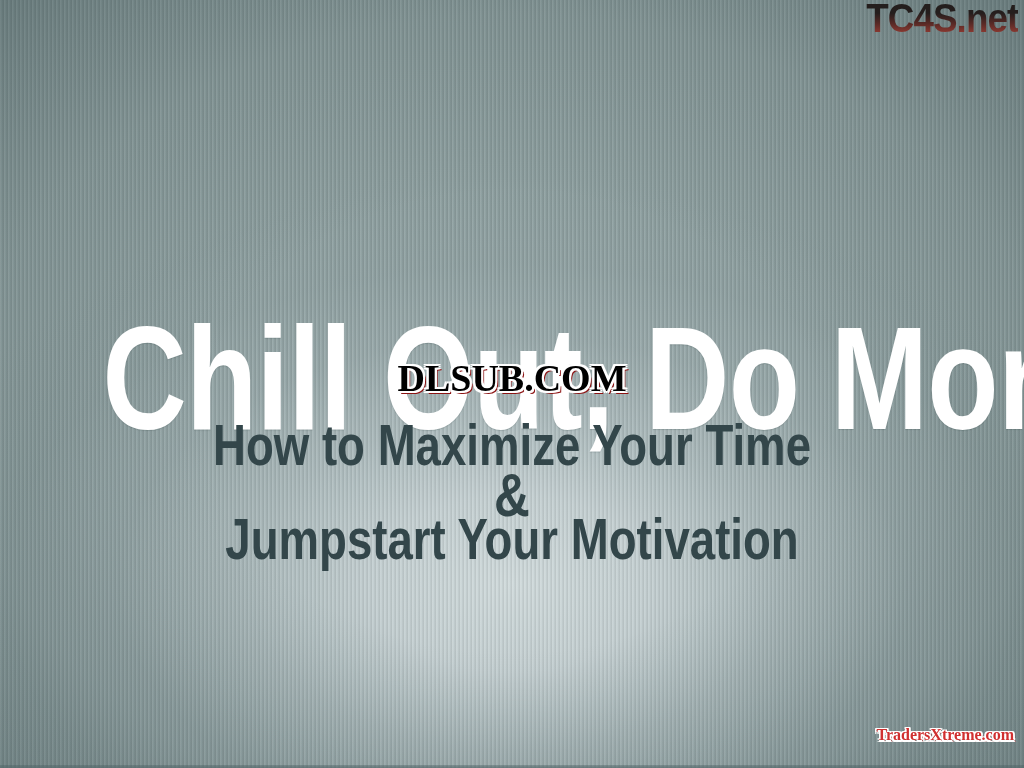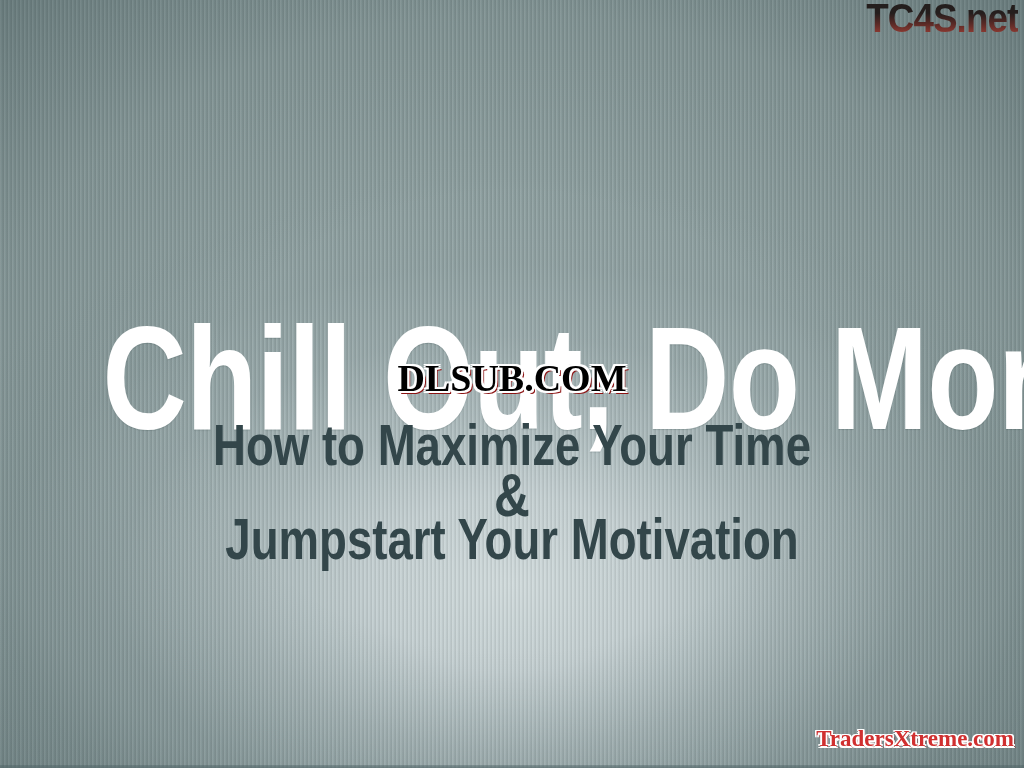--- a/index.html
+++ b/index.html
@@ -155,26 +155,26 @@
     white-space: nowrap;
     text-shadow:
       -2px 0 0 #ffffff,  2px 0 0 #ffffff,
        0 -2px 0 #ffffff,  0 2px 0 #ffffff,
       -2px -2px 0 #ffffff, 2px -2px 0 #ffffff,
       -2px 2px 0 #ffffff, 2px 2px 0 #ffffff,
        3px 3px 0 #8d1414;
   }
   .wm-traders {
     position: absolute;
-    bottom: 16px;
+    bottom: 24px;
     right: 10px;
     z-index: 10;
     font-family: "Liberation Serif", serif;
     font-weight: 700;
-    font-size: 23px;
+    font-size: 16px;
     color: #d03030;
     white-space: nowrap;
     text-shadow:
       -1.5px 0 0 #ffffff, 1.5px 0 0 #ffffff,
        0 -1.5px 0 #ffffff, 0 1.5px 0 #ffffff,
       -1.5px -1.5px 0 #ffffff, 1.5px -1.5px 0 #ffffff,
       -1.5px 1.5px 0 #ffffff, 1.5px 1.5px 0 #ffffff,
        2px 2px 0 #9a1c1c;
   }
 </style>

